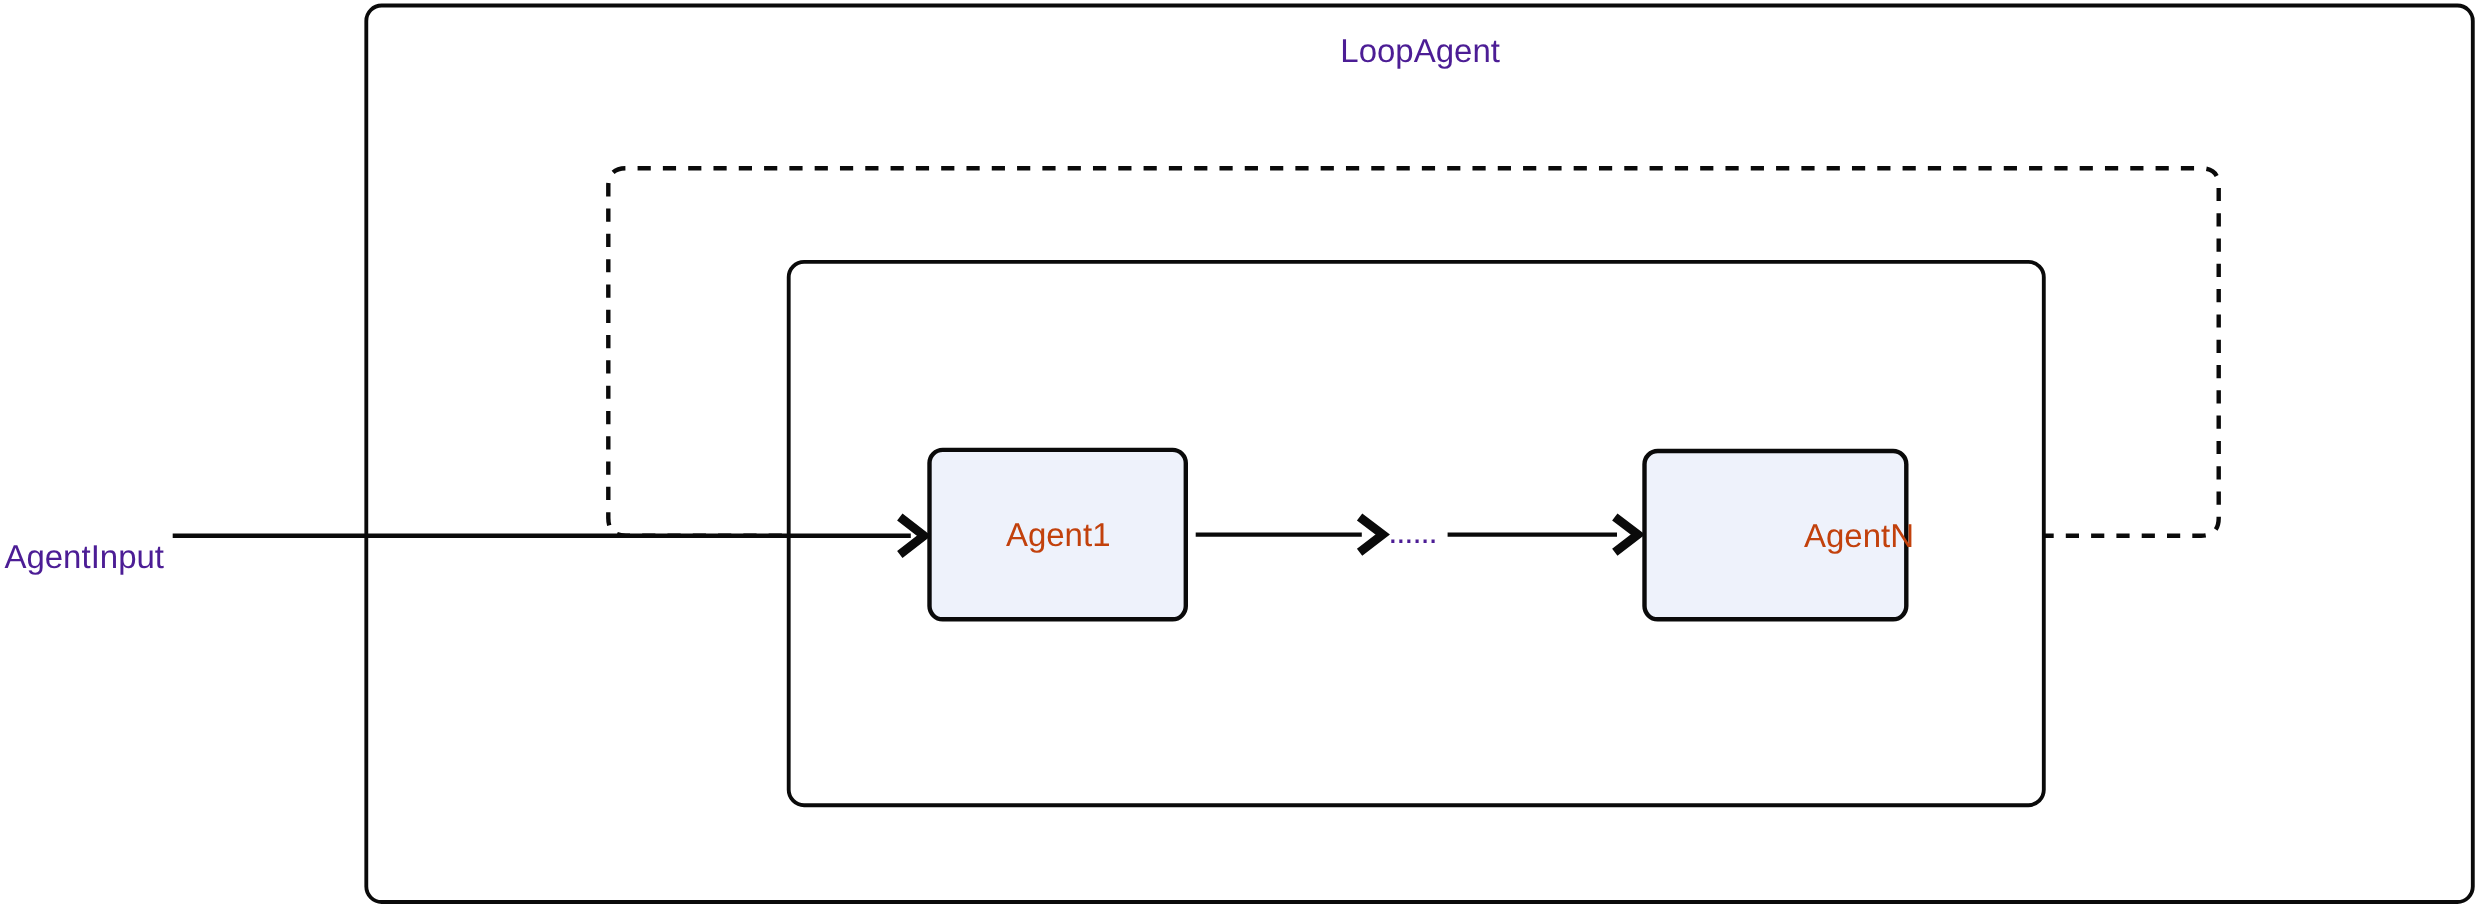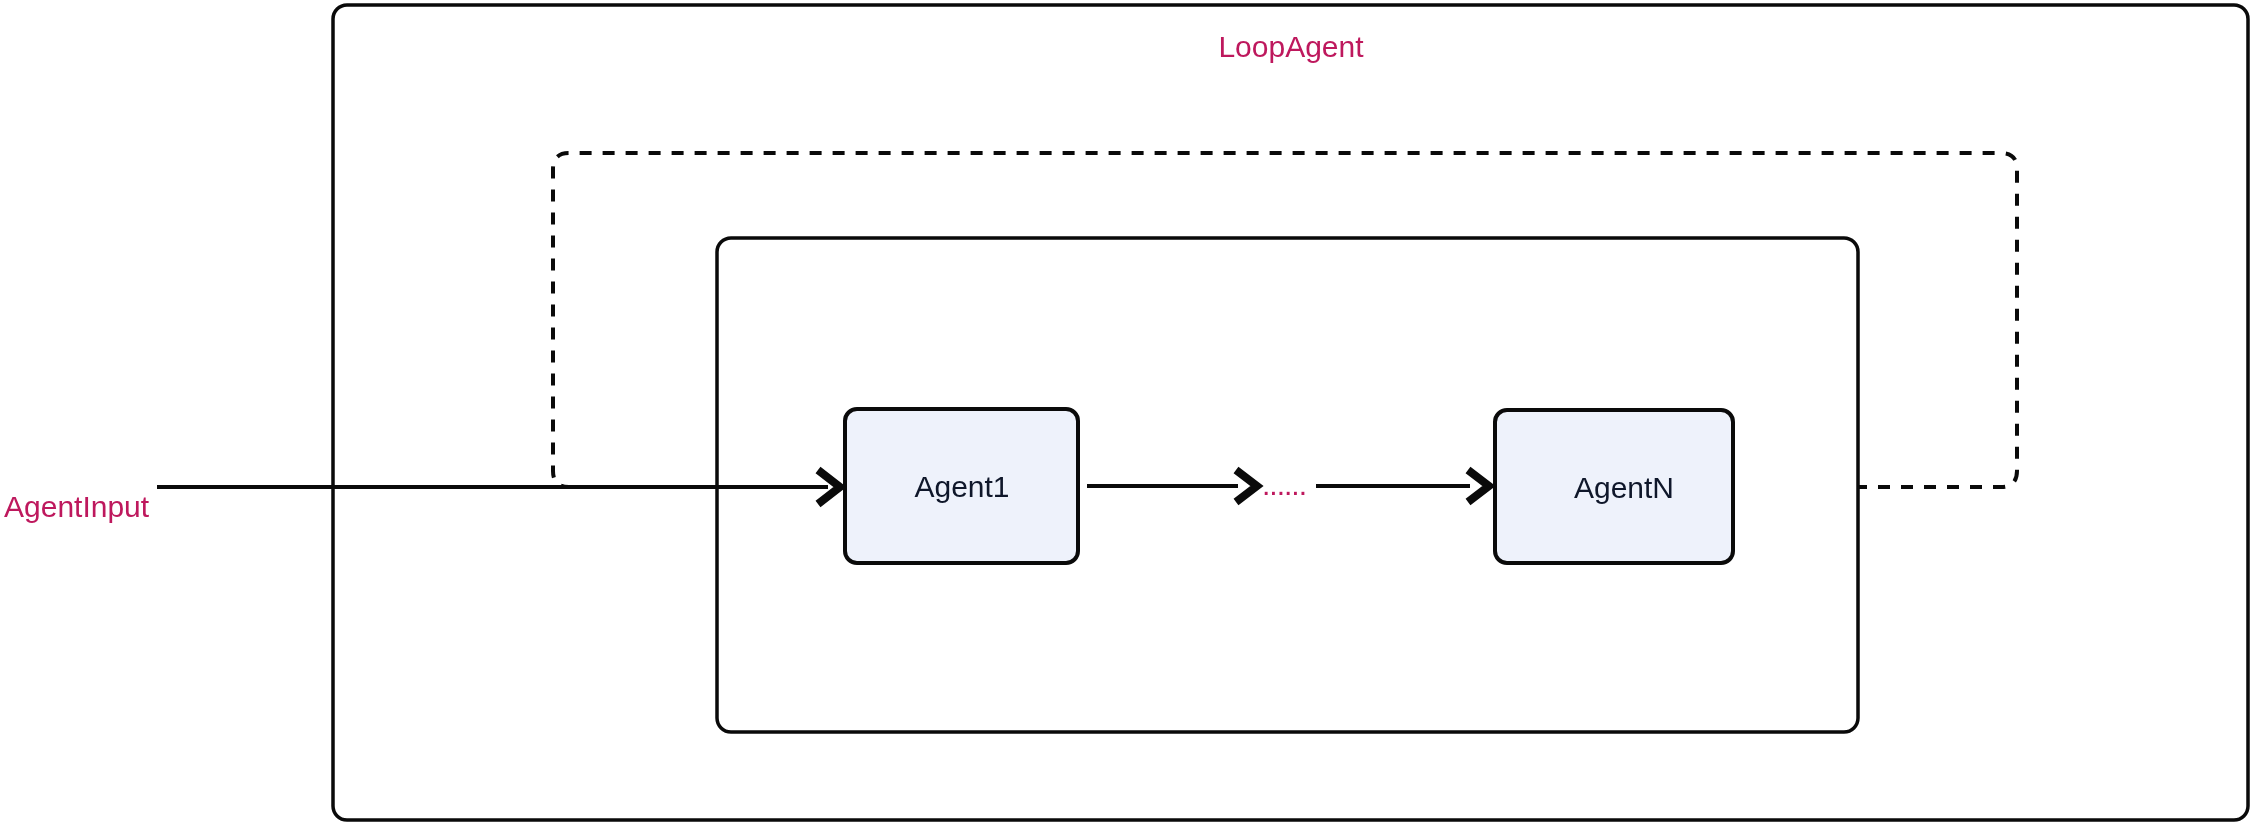--- a/index.html
+++ b/index.html
@@ -43,30 +43,30 @@
   }
   .arrowhead {
     fill: none;
     stroke: #0a0a0a;
     stroke-width: 8;
     stroke-linecap: butt;
     stroke-linejoin: miter;
   }
   .lbl {
     position: absolute;
-    color: #be185d;
+    color: #4c1d95;
     font-size: 30px;
     line-height: 1.2;
     white-space: nowrap;
   }
   .lbl-centered {
     transform: translate(-50%, -50%);
   }
   .node-lbl {
-    color: #0f172a;
+    color: #c2410c;
   }
   .ellipsis-lbl {
     font-size: 30px;
     letter-spacing: -1px;
   }
 </style>
 </head>
 <body>
 
 <div id="stage">
@@ -93,16 +93,16 @@
     <path class="arrowhead" d="M 1468 470 L 1489 486 L 1468 502"></path>
   </svg>
 
   <div class="lbl lbl-centered" style="left:1291px; top:47px;">LoopAgent</div>
 
 
   <div class="lbl" style="left:4px; top:469px;margin-top:20px;">AgentInput</div>
 
   <div class="lbl lbl-centered node-lbl" style="left:962px; top:487px;">Agent1</div>
 
-  <div class="lbl lbl-centered node-lbl" style="left:1624px; top:488px;">AgentN</div>
+  <div class="lbl lbl-centered node-lbl" style="left:1690px; top:488px;">AgentN</div>
 
   <div class="lbl ellipsis-lbl" style="left:1262px; top:467px;">......</div>
 </div>
 
 </body></html>

